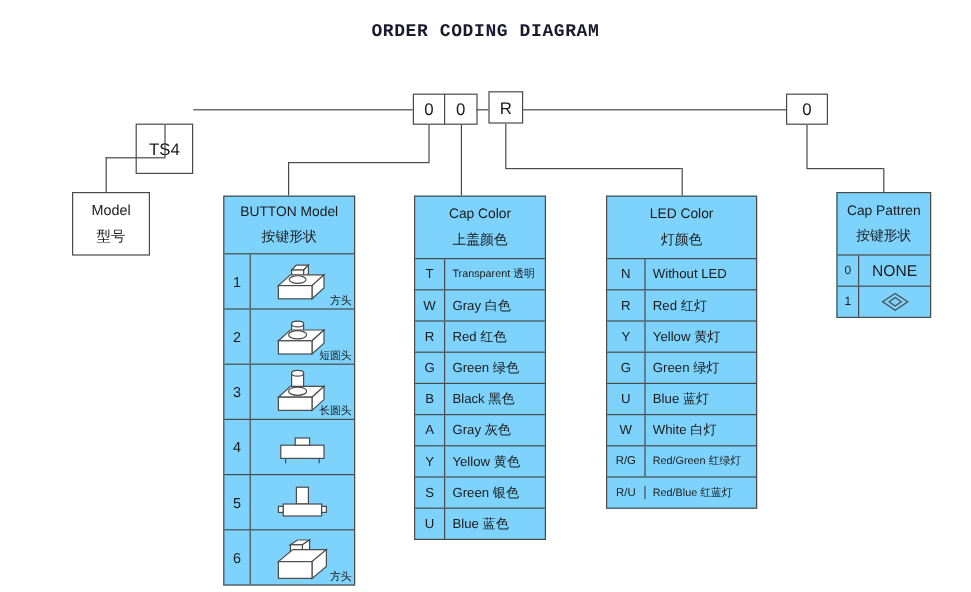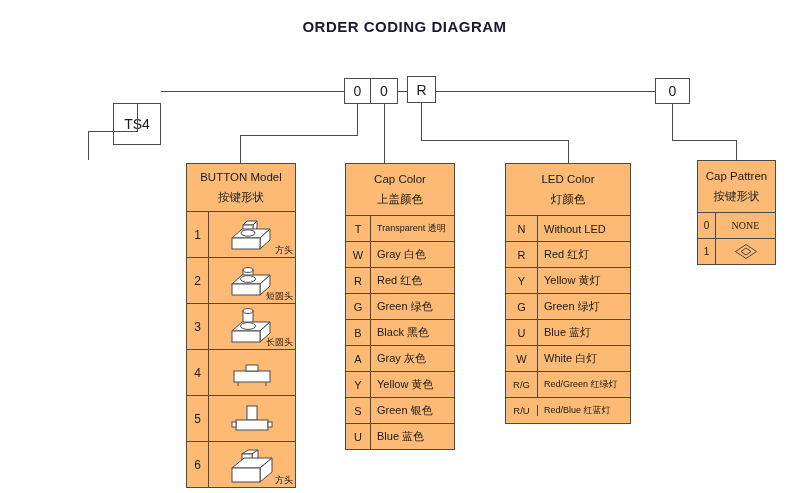--- a/index.html
+++ b/index.html
@@ -3,48 +3,48 @@
 <meta charset="utf-8">
 <style>
   html,body { margin:0; padding:0; background:#ffffff; }
   * { box-sizing:border-box; }
   .canvas {
     position:relative; width:809px; height:493px; background:#ffffff;
     font-family:"Liberation Sans", sans-serif; color:#1a1a1a; overflow:hidden;
   }
   .title {
     position:absolute; left:0; top:18px; width:100%; text-align:center;
-    font-size:15px; font-weight:bold; letter-spacing:0.5px; color:#1a1a2e;
+    font-size:15px; font-weight:bold; letter-spacing:0.5px; color:#1a1a2e;font-family:Liberation Mono, monospace;
   }
   .box {
     position:absolute; border:1px solid #4a4a4a; background:#fff;
     display:flex; align-items:center; justify-content:center; font-size:14px;
   }
   .hline { position:absolute; height:1px; background:#4a4a4a; }
   .vline { position:absolute; width:1px; background:#4a4a4a; }
 
   .mbox {
     position:absolute; left:60px; top:160px; width:65px; height:53px;
     border:1px solid #4a4a4a; display:flex; flex-direction:column;
     align-items:center; justify-content:center; gap:7px; font-size:12px;
   }
 
-  .tbl { position:absolute; border:1px solid #4a4a4a; background:#fdba74; }
+  .tbl { position:absolute; border:1px solid #4a4a4a; background:#7dd3fc; }
   .tbl-header {
     display:flex; flex-direction:column; align-items:center; justify-content:center;
     gap:7px; font-size:11.5px; text-align:center;
   }
   .row { display:flex; border-top:1px solid #4a4a4a; }
   .code-cell {
     border-right:1px solid #4a4a4a; display:flex; align-items:center;
     justify-content:center; font-size:11px; flex:0 0 auto;
   }
   .name-cell { flex:1; display:flex; align-items:center; padding-left:6px; font-size:11px; }
   .small  { font-size:9px; }
-  .tiny   { font-size:10px;font-family:Liberation Serif, serif; }
+  .tiny   { font-size:13px; }
   .smallcode { font-size:9.5px; }
 
   
   .brow { display:flex; border-top:1px solid #4a4a4a; height:46px; }
   .bnum {
     flex:0 0 22px; border-right:1px solid #4a4a4a; display:flex;
     align-items:center; justify-content:center; font-size:12px;
   }
   .bimg { flex:1; position:relative; display:flex; align-items:center; justify-content:center; }
   .blabel { position:absolute; right:2px; bottom:0; font-size:9px; }
@@ -80,20 +80,24 @@
   <div class="vline" style="left:384px; top:104px; height:59px;"></div>
 
   <div class="vline" style="left:421px; top:103px; height:37px;"></div>
   <div class="hline" style="top:140px; left:421px; width:147px;"></div>
   <div class="vline" style="left:568px; top:140px; height:23px;"></div>
 
   <div class="vline" style="left:672px; top:104px; height:36px;"></div>
   <div class="hline" style="top:140px; left:672px; width:64px;"></div>
   <div class="vline" style="left:736px; top:140px; height:20px;"></div>
 
+  <div class="mbox">
+    <div>Model</div>
+    <div>型号</div>
+  </div>
 
   <div class="tbl" style="left:186px; top:163px; width:110px;">
     <div class="tbl-header" style="height:47px;">
       <div>BUTTON Model</div>
       <div>按键形状</div>
     </div>
     <div class="brow">
       <div class="bnum">1</div>
       <div class="bimg">
         <svg width="56" height="38" viewBox="0 0 56 38">

